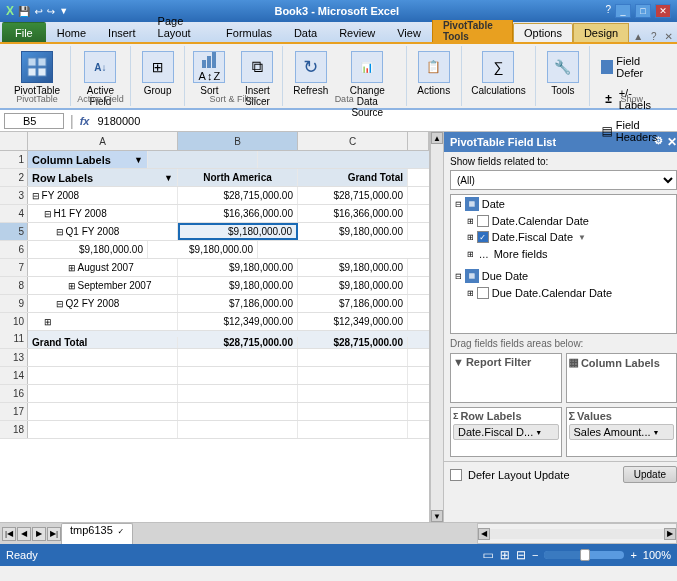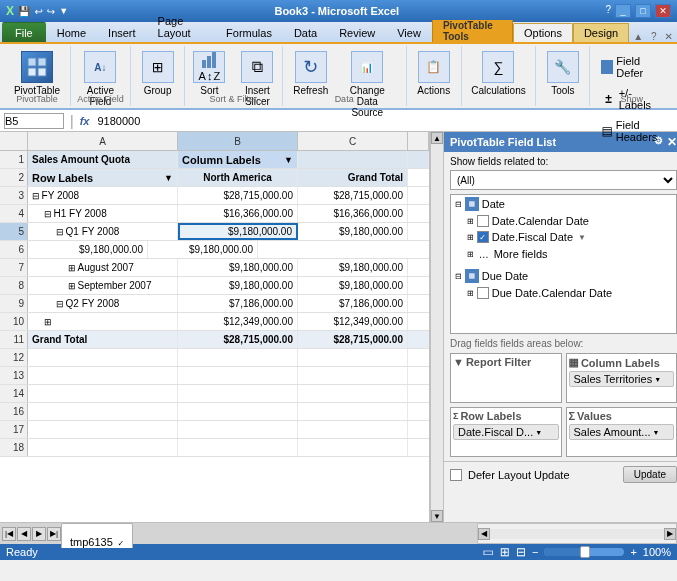--- a/index.html
+++ b/index.html
@@ -22,21 +22,21 @@
     .ribbon-group-label { font-size: 9px; color: #666; position: absolute; bottom: 2px; }
     .ribbon-buttons { display: flex; align-items: flex-start; gap: 2px; flex: 1; }
     .ribbon-btn-large { display: flex; flex-direction: column; align-items: center; padding: 2px 6px; cursor: pointer; border: 1px solid transparent; border-radius: 2px; min-width: 40px; }
     .ribbon-btn-large .icon { width: 32px; height: 32px; display: flex; align-items: center; justify-content: center; font-size: 20px; }
     .ribbon-btn-large .label { font-size: 10px; text-align: center; margin-top: 2px; }
     .ribbon-side-btn { display: flex; align-items: center; gap: 3px; padding: 1px 4px; cursor: pointer; border: 1px solid transparent; border-radius: 2px; font-size: 10px; margin: 1px 0; }
     .ribbon-side-icon { width: 16px; height: 16px; display: inline-flex; align-items: center; justify-content: center; font-size: 12px; }
 
     
     .formula-bar { display: flex; align-items: center; background: white; border-bottom: 1px solid #c0c0c0; height: 22px; padding: 0 4px; gap: 4px; }
-    .name-box { width: 60px; border: 1px solid #a0a0a0; padding: 1px 0; font-size: 11px; background: white; }
+    .name-box { width: 60px; border: 1px solid #a0a0a0; padding: 1px 18px; font-size: 11px; background: white; }
     .formula-divider { color: #a0a0a0; font-size: 14px; margin: 0 2px; }
     .formula-fx { color: #4060a0; font-style: italic; font-weight: bold; margin-right: 4px; }
     .formula-input { flex: 1; border: none; outline: none; font-size: 11px; }
 
     
     .main-area { display: flex; height: calc(581px - 22px - 22px - 66px - 22px - 22px); }
 
     
     .spreadsheet { flex: 1; display: flex; flex-direction: column; background: white; border-right: 1px solid #c0c0c0; }
     .col-headers { display: flex; background: #f0f0f0; border-bottom: 1px solid #c0c0c0; }
@@ -73,23 +73,23 @@
     .pivot-drag-label { color: #666; margin-bottom: 4px; font-size: 10px; }
     .pivot-areas { display: grid; grid-template-columns: 1fr 1fr; gap: 4px; }
     .pivot-area { border: 1px solid #a0a0a0; background: white; padding: 2px; min-height: 50px; }
     .pivot-area-header { display: flex; align-items: center; gap: 2px; font-size: 9px; color: #555; margin-bottom: 2px; font-weight: 600; }
     .pivot-area-tag { background: #e8e8e8; border: 1px solid #c0c0c0; padding: 1px 4px; font-size: 9px; border-radius: 2px; display: flex; align-items: center; gap: 2px; margin-top: 2px; cursor: pointer; }
     .pivot-area-tag .tag-arrow { font-size: 7px; }
     .pivot-bottom { padding: 4px 6px; display: flex; align-items: center; gap: 6px; border-top: 1px solid #c0c0c0; }
     .pivot-update-btn { margin-left: auto; padding: 2px 10px; background: linear-gradient(180deg, #e8e8e8 0%, #d0d0d0 100%); border: 1px solid #a0a0a0; border-radius: 2px; cursor: pointer; font-size: 10px; }
 
     
-    .status-bar { background: #2a6ab5; color: white; height: 16px; display: flex; align-items: center; padding: 0 6px; font-size: 11px; justify-content: space-between; }
+    .status-bar { background: #2a6ab5; color: white; height: 22px; display: flex; align-items: center; padding: 0 6px; font-size: 11px; justify-content: space-between; }
     .status-right { display: flex; align-items: center; gap: 6px; }
-    .sheet-tab { padding: 12px 8px; background: white; border: 1px solid #b0b0b0; border-bottom: none; font-size: 10px; cursor: pointer; border-radius: 2px 2px 0 0; margin-right: 2px; }
+    .sheet-tab { padding: 0 8px; background: white; border: 1px solid #b0b0b0; border-bottom: none; font-size: 10px; cursor: pointer; border-radius: 2px 2px 0 0; margin-right: 2px; }
     .sheet-nav-btn { width: 14px; height: 14px; background: #e0e0e0; border: 1px solid #a0a0a0; display: flex; align-items: center; justify-content: center; font-size: 8px; cursor: pointer; }
   </style>
 </head>
 <body>
 
 <div class="title-bar">
   <div class="title-bar-left">
     <span style="color:#90ee90;font-weight:bold;font-size:12px;">X</span>
     <span style="font-size:10px;">💾</span>
     <span style="font-size:10px;">↩</span>
@@ -250,21 +250,20 @@
       <div class="col-header col-a">A</div>
       <div class="col-header col-b selected">B</div>
       <div class="col-header col-c">C</div>
       <div style="flex:1;background:#f0f0f0;border-right:1px solid #c0c0c0;"></div>
     </div>
 
     <div class="spreadsheet-rows">
 
       <div class="ss-row row-1">
         <div class="row-num">1</div>
-        <div class="cell col-a header-cell" style="font-weight:bold;">Sales Amount Quota</div>
         <div class="cell col-b col-b-header" style="font-weight:bold;background:#c5d9f1;justify-content:space-between;">
           <span>Column Labels</span>
           <span style="font-size:9px;">▼</span>
         </div>
         <div class="cell col-c"></div>
         <div style="flex:1;"></div>
       </div>
 
       <div class="ss-row">
         <div class="row-num">2</div>
@@ -335,35 +334,28 @@
       <div class="ss-row">
         <div class="row-num">10</div>
         <div class="cell col-a" style="padding-left:16px;">
             <span style="font-size:9px;margin-right:2px;">⊞</span>
           </div>
         <div class="cell col-b">$12,349,000.00</div>
         <div class="cell col-c">$12,349,000.00</div>
         <div style="flex:1;"></div>
       </div>
 
-      <div class="ss-row" style="background:#e8eef5;">
+      <div class="ss-row" style="background:#e8eef5;align-items:flex-end;">
         <div class="row-num">11</div>
         <div class="cell col-a grand-total" style="font-weight:bold;">Grand Total</div>
         <div class="cell col-b grand-total" style="font-weight:bold;">$28,715,000.00</div>
         <div class="cell col-c grand-total" style="font-weight:bold;">$28,715,000.00</div>
         <div style="flex:1;"></div>
       </div>
 
-      <div class="ss-row">
-          <div class="row-num">12</div>
-          <div class="cell col-a"></div>
-          <div class="cell col-b"></div>
-          <div class="cell col-c"></div>
-          <div style="flex:1;"></div>
-        </div>
       <div class="ss-row">
           <div class="row-num">13</div>
           <div class="cell col-a"></div>
           <div class="cell col-b"></div>
           <div class="cell col-c"></div>
           <div style="flex:1;"></div>
         </div>
       <div class="ss-row">
           <div class="row-num">14</div>
           <div class="cell col-a"></div>
@@ -467,24 +459,20 @@
           <div class="pivot-area-header">
             <span>▼</span>
             <span>Report Filter</span>
           </div>
         </div>
 
         <div class="pivot-area">
           <div class="pivot-area-header">
             <span>▦</span>
             <span>Column Labels</span>
-          </div>
-          <div class="pivot-area-tag">
-            <span>Sales Territories</span>
-            <span class="tag-arrow">▼</span>
           </div>
         </div>
 
         <div class="pivot-area">
           <div class="pivot-area-header">
             <span style="font-size:9px;">Σ</span>
             <span>Row Labels</span>
           </div>
           <div class="pivot-area-tag">
             <span>Date.Fiscal D...</span>

